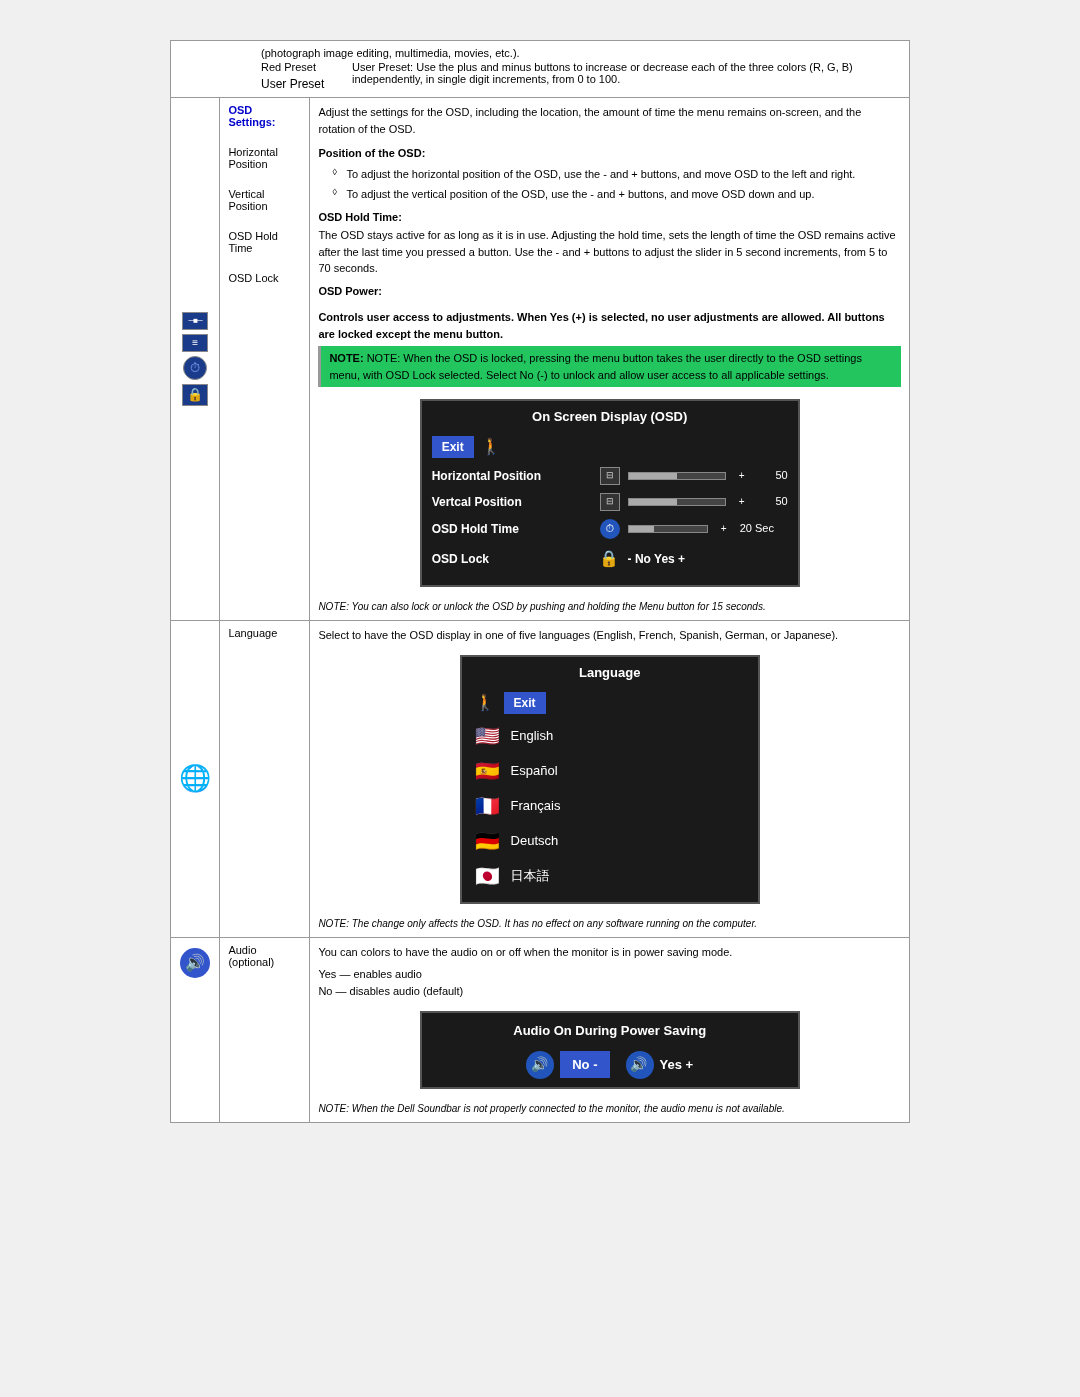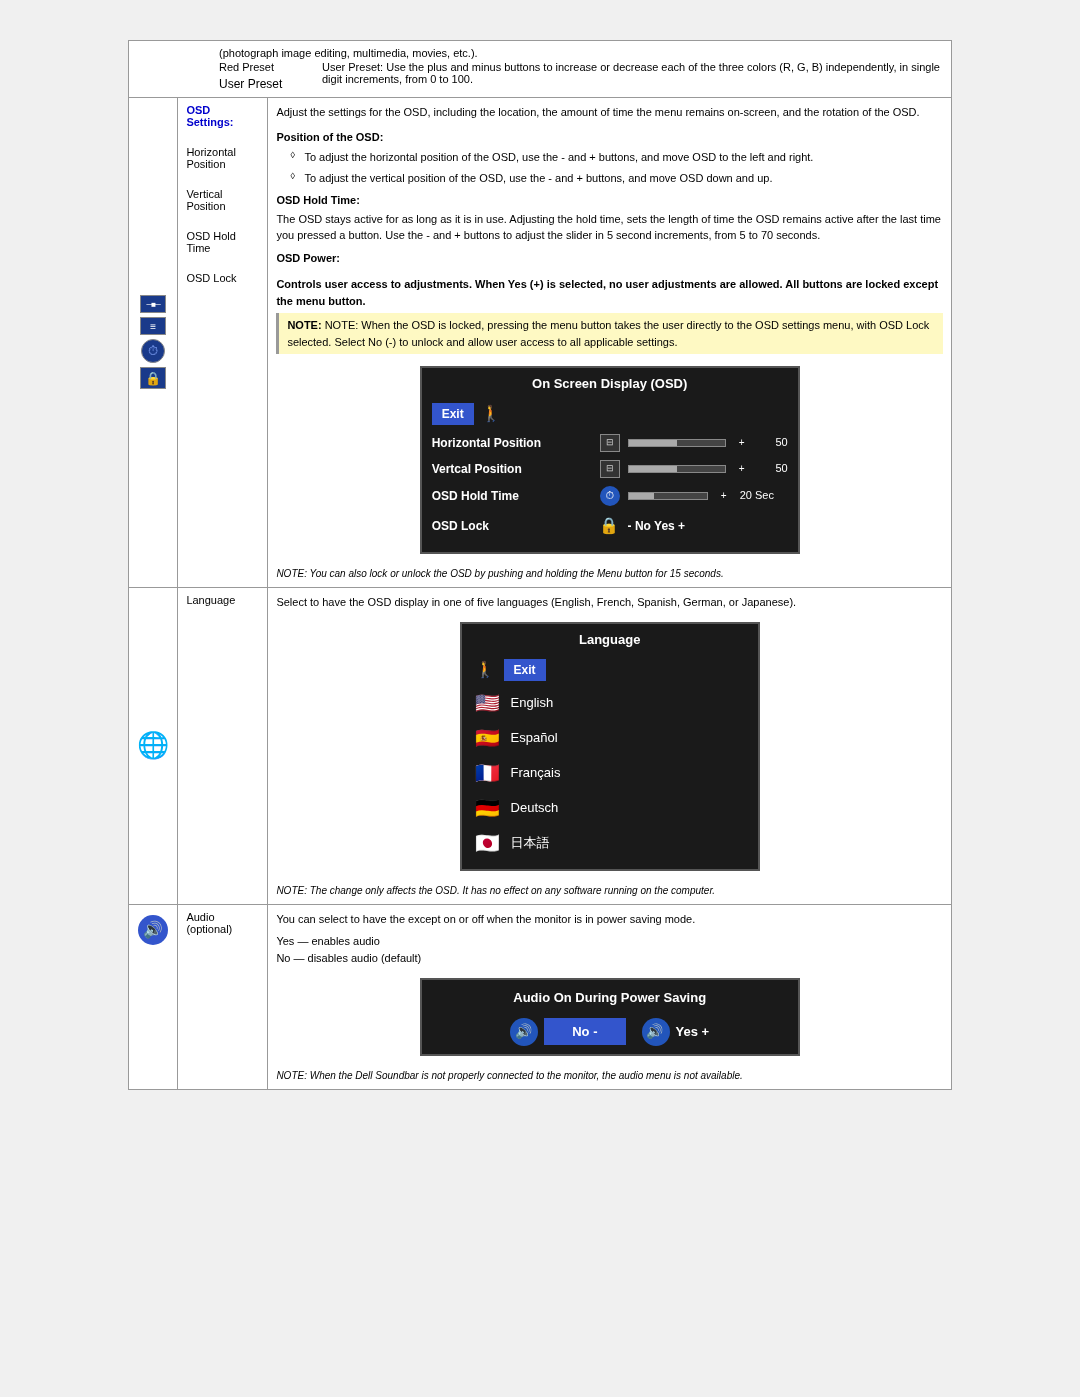--- a/index.html
+++ b/index.html
@@ -6,21 +6,21 @@
     body {
       background: #f0f0f0;
       font-family: Arial, sans-serif;
       font-size: 12px;
       color: #000;
       display: flex;
       justify-content: center;
       padding: 40px 0;
     }
     .page-container {
-      width: 824px;
+      width: 740px;
       background: #fff;
     }
     table.main-table {
       width: 100%;
       border-collapse: collapse;
     }
     table.main-table td {
       border: 1px solid #999;
       vertical-align: top;
       padding: 6px 8px;
@@ -182,21 +182,21 @@
       gap: 16px;
     }
     .audio-btn {
       display: flex;
       align-items: center;
       gap: 6px;
     }
     .audio-btn-no {
       background: #3355cc;
       color: #fff;
-      padding: 4px 28px;
+      padding: 4px 12px;
       font-size: 13px;
       font-weight: bold;
     }
     .audio-btn-yes {
       color: #fff;
       font-size: 13px;
       font-weight: bold;
     }
     .note-text {
       font-style: italic;
@@ -270,21 +270,21 @@
 <body>
 
 <div class="page-container">
   <table class="main-table">
 
     <tbody>
         <tr>
       <td colspan="3" style="border:1px solid #999; padding: 6px 10px;">
         <div style="margin-left:80px;">
           <div style="font-size:11px;">(photograph image editing, multimedia, movies, etc.).</div>
-          <div style="display:flex; gap:13px; margin-top:2px;">
+          <div style="display:flex; gap:1px; margin-top:2px;">
             <div style="min-width:80px;">
               <div style="font-size:11px;">Red Preset</div>
               <div style="margin-top:4px;">User Preset</div>
             </div>
             <div>
               <div style="font-size:11px; margin-left:10px;">User Preset: Use the plus and minus buttons to increase or decrease each of the three colors (R, G, B) independently, in single digit increments, from 0 to 100.</div>
             </div>
           </div>
         </div>
       </td>
@@ -318,21 +318,21 @@
           <li>To adjust the vertical position of the OSD, use the - and + buttons, and move OSD down and up.</li>
         </ul>
         <div style="margin-top:6px;">
           <span class="section-header">OSD Hold Time:</span>
         </div>
         <div style="font-size:11px; margin-top:2px;">The OSD stays active for as long as it is in use. Adjusting the hold time, sets the length of time the OSD remains active after the last time you pressed a button. Use the - and + buttons to adjust the slider in 5 second increments, from 5 to 70 seconds.</div>
         <div style="margin-top:6px;">
           <span class="section-header">OSD Power:</span>
         </div>
         <div style="font-size:11px; margin-top:10px;font-weight:bold;">Controls user access to adjustments. When Yes (+) is selected, no user adjustments are allowed. All buttons are locked except the menu button.</div>
-        <div style="background:#fef9c3; border-left: 3px solid #999; padding: 4px 8px; margin: 4px 0;">
+        <div style="background:#22c55e; border-left: 3px solid #999; padding: 4px 8px; margin: 4px 0;">
           <strong>NOTE:</strong> <span>NOTE: When the OSD is locked, pressing the menu button takes the user directly to the OSD settings menu, with OSD Lock selected. Select No (-) to unlock and allow user access to all applicable settings.</span>
         </div>
 
         <div class="osd-display">
           <div class="osd-title">On Screen Display (OSD)</div>
 
           <div class="osd-row">
             <div class="osd-exit-btn">Exit</div>
             <span style="color:#ccc; font-size:16px;">🚶</span>
           </div>
@@ -423,21 +423,21 @@
     <tr>
       <td class="icon-cell" style="vertical-align:top; padding-top:10px;">
         <div style="background:#3355cc; border-radius:50%; width:30px; height:30px; display:flex; align-items:center; justify-content:center; margin: auto;">
           <span style="color:#fff; font-size:16px;">🔊</span>
         </div>
       </td>
       <td class="label-cell">
         <div style="font-size:11px;">Audio (optional)</div>
       </td>
       <td class="content-cell">
-        <div>You can select to have the except on or off when the monitor is in power saving mode.</div>
+        <div>You can colors to have the audio on or off when the monitor is in power saving mode.</div>
         <div style="margin-top:6px;">Yes — enables audio</div>
         <div>No — disables audio (default)</div>
 
         <div class="audio-display">
           <div class="audio-title">Audio On During Power Saving</div>
           <div class="audio-row">
             <div class="audio-btn">
               <div style="background:#2255bb; border-radius:50%; width:28px; height:28px; display:flex; align-items:center; justify-content:center;">
                 <span style="color:#fff; font-size:14px;">🔊</span>
               </div>

